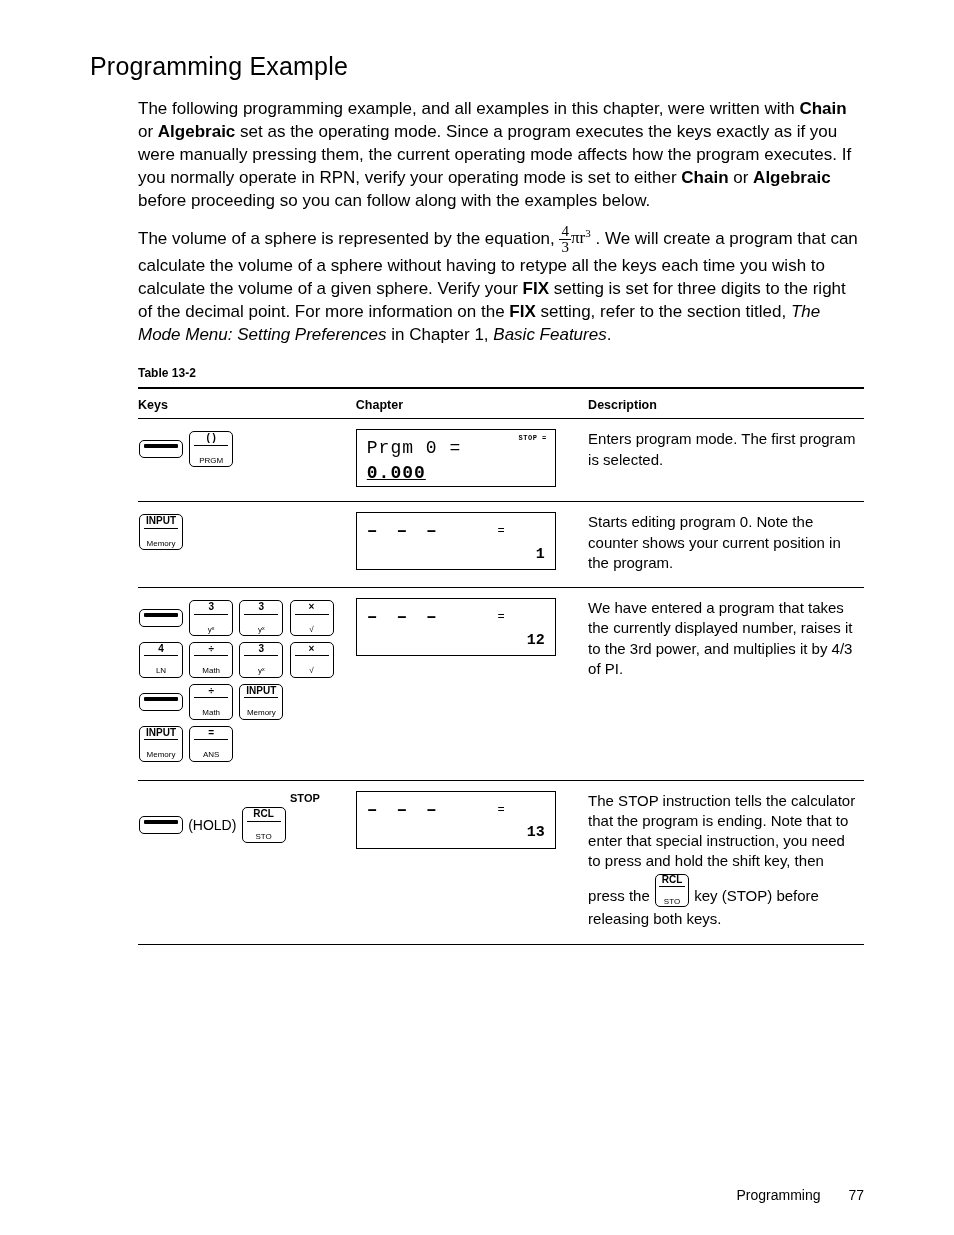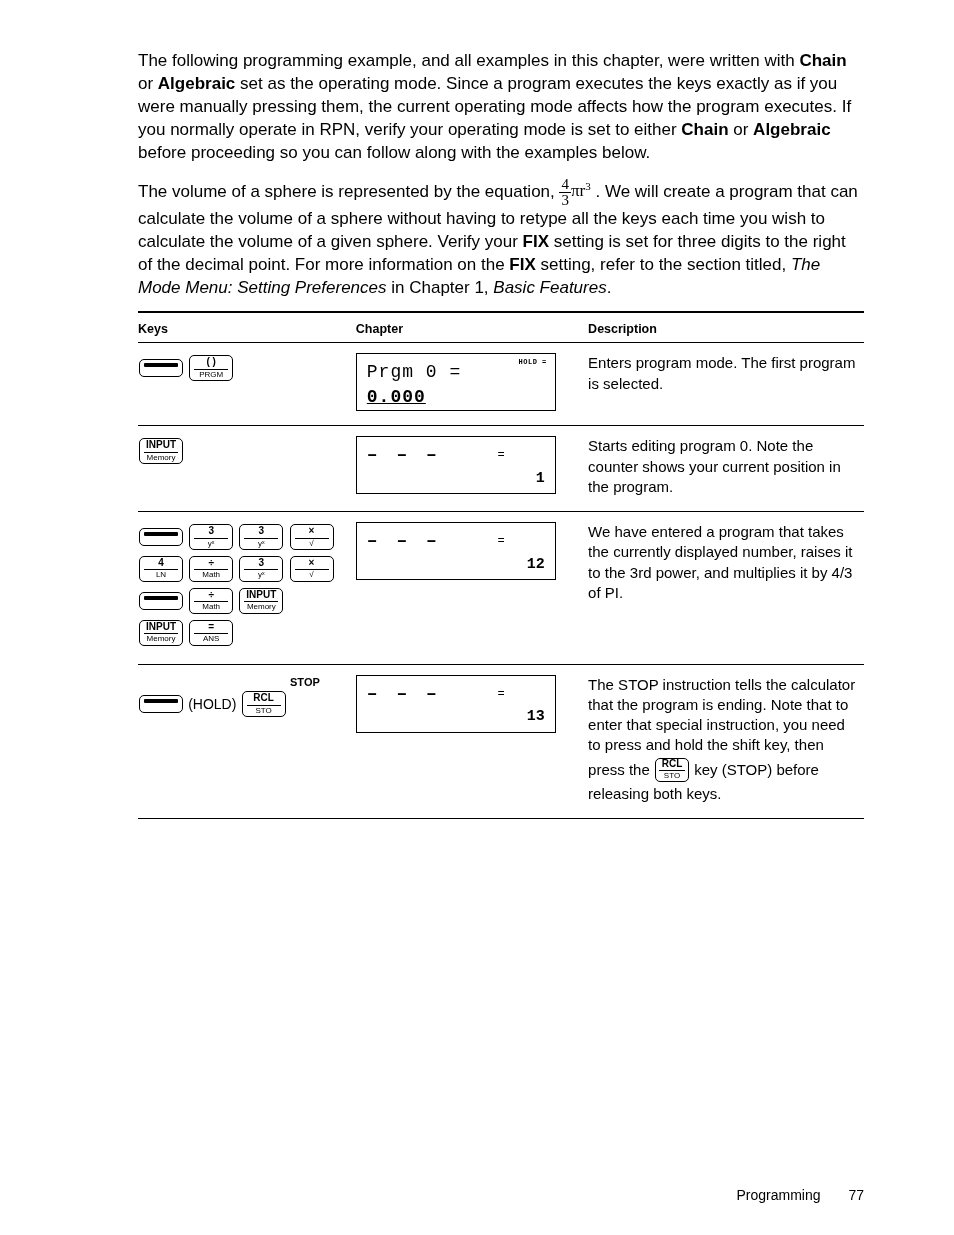--- a/index.html
+++ b/index.html
@@ -44,21 +44,21 @@
 
   
   .key{
     display:inline-block;border:1.5px solid #000;border-radius:5px;
     min-width:34px;padding:1px 4px 1px 4px;text-align:center;
     font-size:10px;line-height:1.05;font-weight:700;
     background:#fff;vertical-align:middle;margin:2px 1px;
     font-family:Arial,sans-serif;
   }
   .key .top{display:block;font-weight:700;font-size:10px;}
-  .key .bot{display:block;font-weight:400;font-size:8px;border-top:1px solid #000;margin-top:1px;padding-top:1px;}
+  .key .bot{display:block;font-weight:400;font-size:8px;border-top:1px solid #000;margin-top:1px;padding-top:11px;}
   .key.shift .bar{display:block;height:4px;background:#000;border-radius:1px;margin-bottom:2px;}
   .key.shift{padding:3px 4px 3px 4px;min-width:34px;}
   .key.shift .blank{display:block;height:4px;}
   .kcluster{line-height:1;}
   .kcluster .row{white-space:nowrap;margin-bottom:2px;}
   .hold{font-family:Arial,sans-serif;font-size:14px;vertical-align:middle;}
   .stop-lbl{font-family:Liberation Sans, sans-serif;font-size:11px;font-weight:700;text-align:right;padding-right:30px;}
   .key.inline{min-width:26px;padding:0 3px;font-size:10px;vertical-align:-4px;}
 
   
@@ -77,36 +77,38 @@
   .footer{
     position:absolute;bottom:30px;right:90px;
     font-size:14px;
   }
   .footer .pn{margin-left:24px;}
 </style>
 </head>
 <body>
 
 <div class="page">
+  <h1>Programming Example</h1>
 
   <div class="body-indent">
 
     <p>
       <span>The following programming example, and all examples in this chapter, were written with </span><span class="bold">Chain</span><span> or </span><span class="bold">Algebraic</span><span> set as the operating mode. Since a program executes the keys exactly as if you were manually pressing them, the current operating mode affects how the program executes. If you normally operate in RPN, verify your operating mode is set to either </span><span class="bold">Chain</span><span> or </span><span class="bold">Algebraic</span><span> before proceeding so you can follow along with the examples below.</span>
     </p>
 
 
     <p>
       <span>The volume of a sphere is represented by the equation, </span>
       <span class="eq-wrap">
         <span class="frac"><span class="n">4</span><span class="d">3</span></span><span style="font-family:'Times New Roman',serif;">πr</span><sup class="pow">3</sup>
       </span>
       <span> . We will create a program that can calculate the volume of a sphere without having to retype all the keys each time you wish to calculate the volume of a given sphere. Verify your </span><span class="bold">FIX</span><span> setting is set for three digits to the right of the decimal point. For more information on the </span><span class="bold">FIX</span><span> setting, refer to the section titled, </span><span class="italic">The Mode Menu: Setting Preferences</span><span> in Chapter 1, </span><span class="italic">Basic Features</span><span>.</span>
     </p>
 
+    <div class="tbl-caption">Table 13-2</div>
 
     <table class="doc">
       <colgroup>
           <col class="k">
           <col class="d">
           <col class="de">
         </colgroup>
       <thead>
         <tr>
           <th>Keys</th>
@@ -119,21 +121,21 @@
         <tr>
           <td>
             <span class="key shift"><span class="bar"></span><span class="blank"></span></span>
             <span class="key">
               <span class="top">( )</span>
               <span class="bot">PRGM</span>
             </span>
           </td>
           <td>
             <div class="lcd">
-              <div class="annun">HOLD  =</div>
+              <div class="annun">STOP  =</div>
               <div class="line1">Prgm   0   =</div>
               <div class="line2">0.000</div>
             </div>
           </td>
           <td>Enters program mode. The first program is selected.</td>
         </tr>
 
         <tr>
           <td>
             <span class="key">

